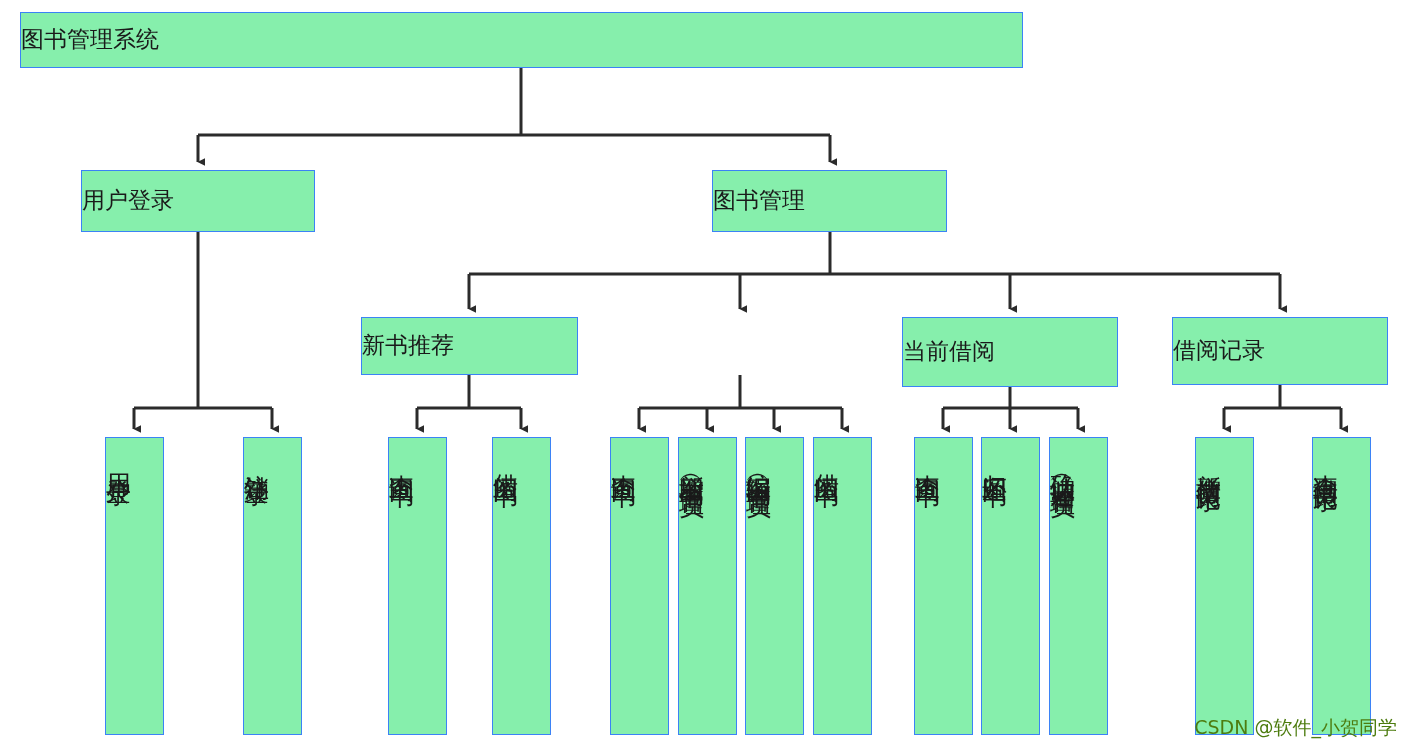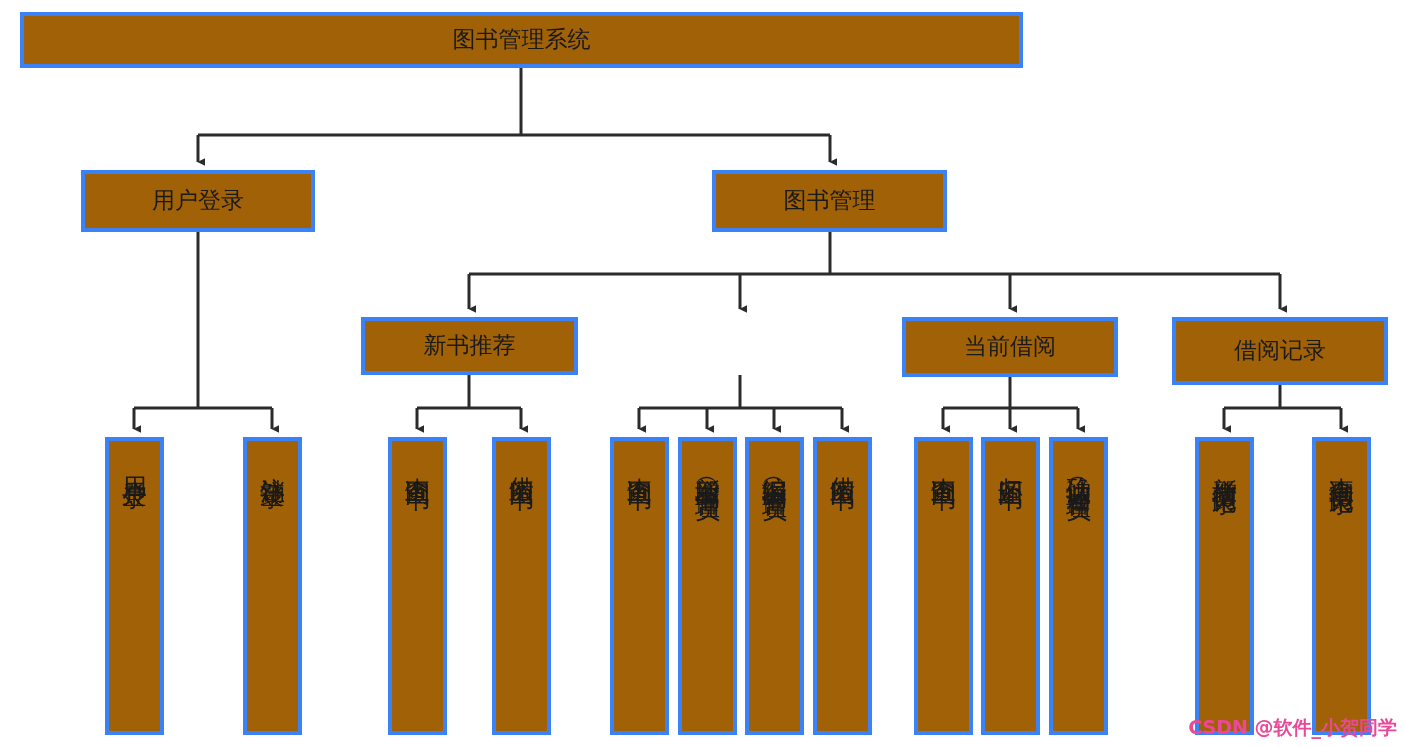--- a/index.html
+++ b/index.html
@@ -20,25 +20,25 @@
   #edges {
     position: absolute;
     left: 0;
     top: 0;
     width: 1405px;
     height: 747px;
   }
   .node {
     position: absolute;
     box-sizing: border-box;
-    background: #a16207;
-    border: 4px solid #3b82f6;
+    background: #86efac;
+    border: 1px solid #3b82f6;
     display: flex;
     align-items: center;
-    justify-content: center;
+    justify-content: flex-start;
     color: #1a1a1a;
     z-index: 2;
   }
   .node .lbl {
     display: block;
     text-align: center;
     line-height: 1.28;
     white-space: nowrap;
   }
   .node.horiz .lbl {
@@ -53,25 +53,24 @@
     text-orientation: upright;
     font-size: 25px;
     letter-spacing: 3px;
     line-height: 1;
   }
   #watermark {
     position: absolute;
     right: 8px;
     bottom: 6px;
     font-size: 19px;
-    color: #ec4899;
+    color: #4d7c0f;
     z-index: 5;
     white-space: nowrap;
     font-family: "DejaVu Sans", "Liberation Sans", sans-serif;
-    font-weight: bold;
   }
 </style>
 </head>
 <body>
 
 <div id="canvas">
 
   <svg id="edges" viewBox="0 0 1405 747" xmlns="http://www.w3.org/2000/svg">
     <defs>
       <marker id="arrowhead" markerWidth="9" markerHeight="9" refX="4" refY="7.4" orient="auto" markerUnits="userSpaceOnUse">
@@ -129,21 +128,21 @@
   <div class="node horiz" style="left:81px; top:170px; width:234px; height:62px;">
     <span class="lbl">用户登录</span>
   </div>
   <div class="node horiz" style="left:712px; top:170px; width:235px; height:62px;">
     <span class="lbl">图书管理</span>
   </div>
 
   <div class="node horiz" style="left:361px; top:317px; width:217px; height:58px;">
     <span class="lbl">新书推荐</span>
   </div>
-  <div class="node horiz" style="left:902px; top:317px; width:216px; height:60px;">
+  <div class="node horiz" style="left:902px; top:317px; width:216px; height:70px;">
     <span class="lbl">当前借阅</span>
   </div>
   <div class="node horiz" style="left:1172px; top:317px; width:216px; height:68px;">
     <span class="lbl">借阅记录</span>
   </div>
 
   <div class="node vert" style="left:105px; top:437px; width:59px; height:298px;">
     <span class="lbl">用户登录</span>
   </div>
   <div class="node vert" style="left:243px; top:437px; width:59px; height:298px;">

